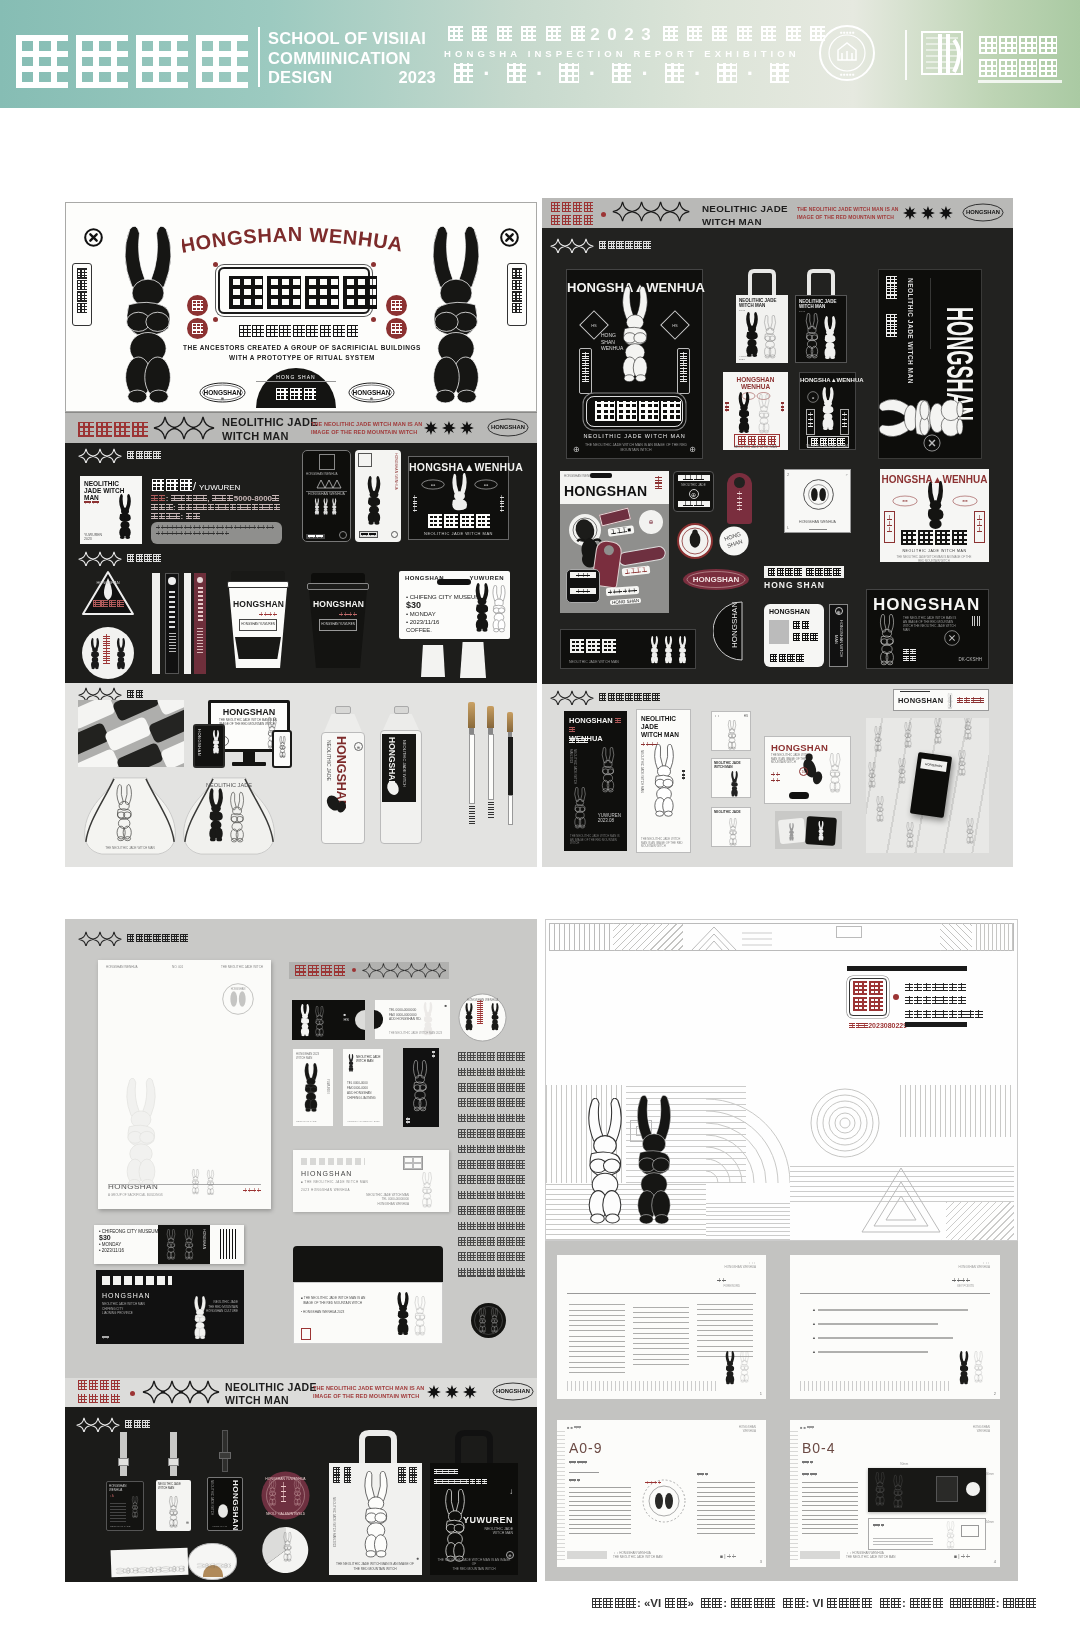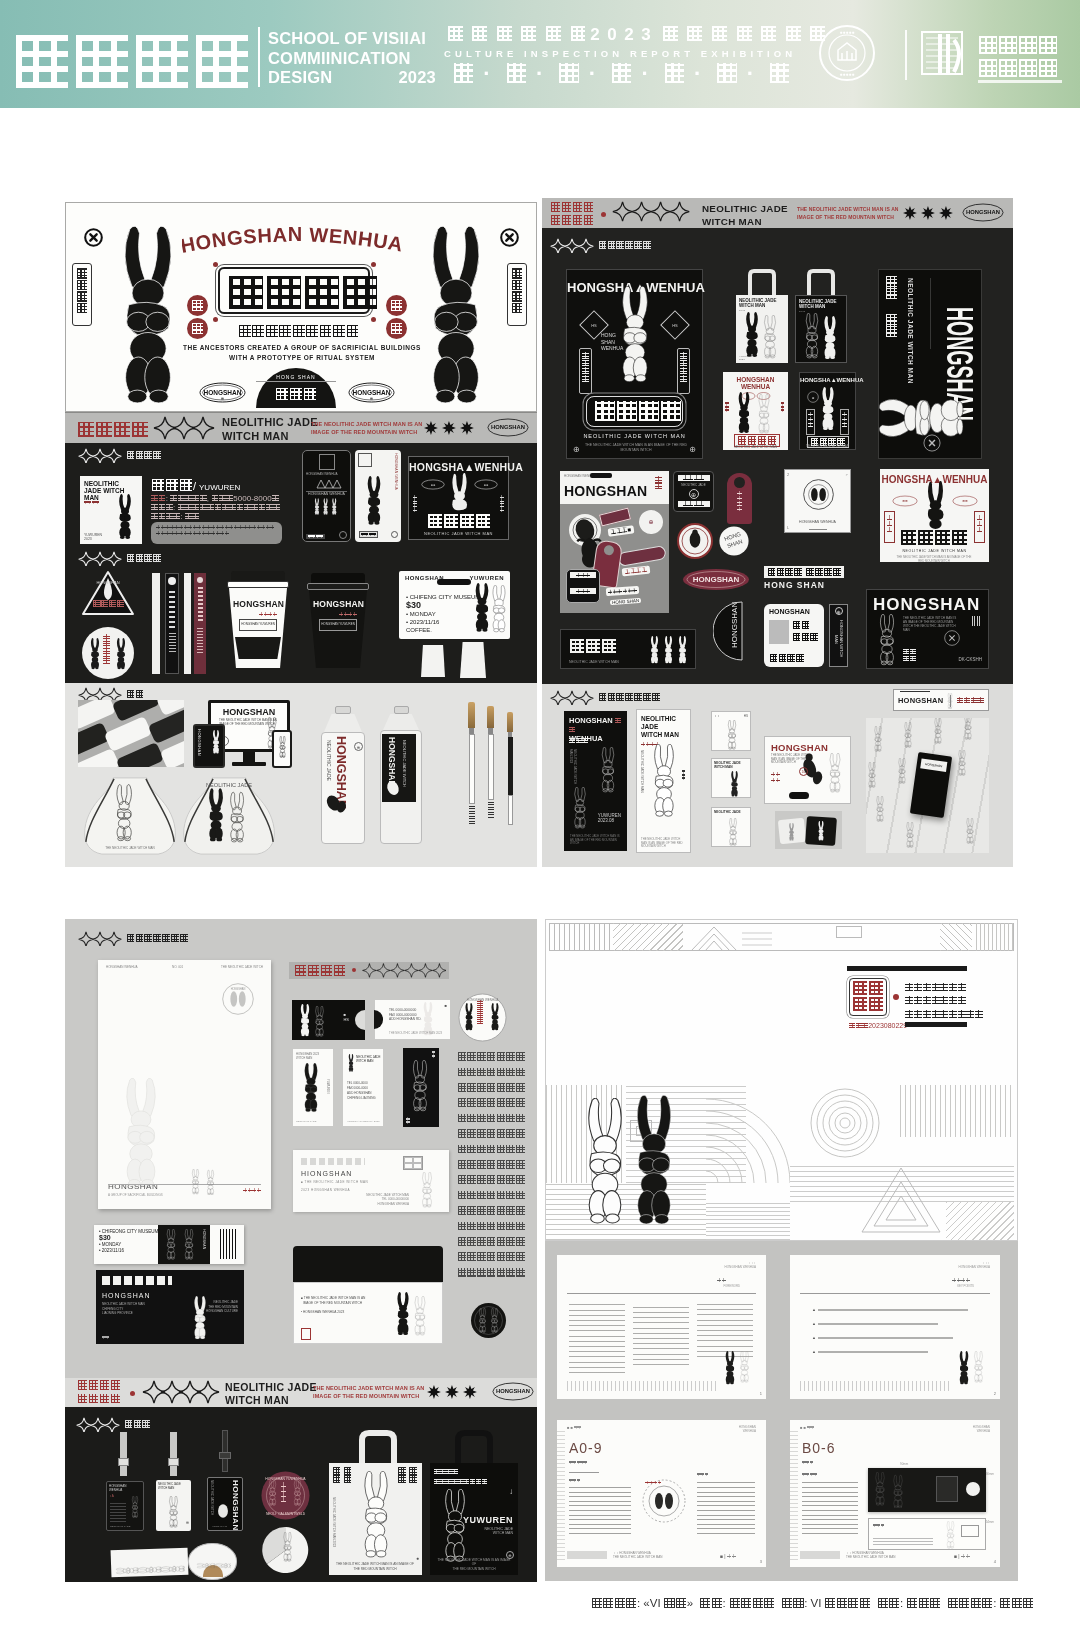--- a/index.html
+++ b/index.html
@@ -6,21 +6,21 @@
 html,body{width:1080px;height:1642px;background:#fff;font-family:"Liberation Sans",sans-serif;}
 #page{position:relative;width:1080px;height:1642px;overflow:hidden;background:#fff;}
 .abs{position:absolute;}
 .z{display:inline-block;width:.88em;height:.88em;margin:0 .06em;vertical-align:-.08em;
  background:repeating-linear-gradient(0deg,currentColor 0 .1em,transparent .1em .26em),
  repeating-linear-gradient(90deg,currentColor 0 .1em,transparent .1em .29em),
  linear-gradient(0deg,currentColor 0 0) 0 100%/100% .1em no-repeat;}
 .zs{display:inline-block;width:.84em;height:.84em;margin:0 .04em;vertical-align:-.06em;
  background:repeating-linear-gradient(0deg,currentColor 0 .1em,transparent .1em .3em),
  linear-gradient(90deg,currentColor 0 0) 45% 0/.1em 100% no-repeat;}
-.row{white-space:nowrap;}
+.row{white-space:nowrap;font-weight:bold;}
 svg{display:block;}
 .sp1 .z{margin:0 4.8px;}
 .sp3 .z{margin:0 10px;}
 </style>
 </head>
 <body>
 <div id="page">
 
 <svg width="0" height="0" style="position:absolute">
 <defs>
@@ -48,21 +48,21 @@
 <span class="z"></span><span class="z"></span><span class="z"></span><span class="z"></span>
 </div>
 
 <div class="abs" style="left:258px;top:27px;width:2px;height:60px;background:#fff;"></div>
 
 <div class="abs" style="left:268px;top:29px;width:168px;color:#fff;font-size:16.5px;font-weight:bold;line-height:19.5px;letter-spacing:.2px;">SCHOOL OF VISIIAI<br>COMMIINICATION<br>DESIGN<span style="float:right;font-weight:bold;">2023</span></div>
 
 <div class="abs row sp1" style="left:443px;top:25px;font-size:17px;font-weight:bold;color:#fff;letter-spacing:7.5px;">
 <span class="z"></span><span class="z"></span><span class="z"></span><span class="z"></span><span class="z"></span><span class="z"></span><span style="font-size:17px;">2023</span><span class="z"></span><span class="z"></span><span class="z"></span><span class="z"></span><span class="z"></span><span class="z"></span><span class="z"></span>
 </div>
-<div class="abs row" style="left:444px;top:48px;font-size:9.5px;font-weight:bold;color:#fff;letter-spacing:4.1px;">CULTURE INSPECTION REPORT EXHIBITION</div>
+<div class="abs row" style="left:444px;top:48px;font-size:9.5px;font-weight:bold;color:#fff;letter-spacing:4.1px;">HONGSHA INSPECTION REPORT EXHIBITION</div>
 <div class="abs row sp3" style="left:444px;top:61px;font-size:22px;font-weight:bold;color:#fff;letter-spacing:6px;">
 <span class="z"></span>·<span class="z"></span>·<span class="z"></span>·<span class="z"></span>·<span class="z"></span>·<span class="z"></span>·<span class="z"></span>
 </div>
 
 <svg class="abs" style="left:818px;top:24px;" width="58" height="58" viewBox="0 0 58 58">
 <circle cx="29" cy="29" r="27" fill="none" stroke="#fff" stroke-width="2"></circle>
 <circle cx="29" cy="29" r="18" fill="none" stroke="#fff" stroke-width="1.2"></circle>
 <path d="M20,36 L20,26 L29,19 L38,26 L38,36 Z M24,36 L24,29 M29,36 L29,27 M34,36 L34,29" fill="none" stroke="#fff" stroke-width="1.5"></path>
 <g fill="#fff" font-size="5" font-family="Liberation Sans">
         <text x="29" y="10" text-anchor="middle">●●●●●</text>
@@ -1402,21 +1402,21 @@
 <div style="position:absolute;left:10px;bottom:8px;width:40px;height:8px;background:#d8d8d6;"></div>
 <div style="position:absolute;left:56px;bottom:8px;font-size:3px;color:#888;"><span class="zs" style="color:#999"></span><span class="zs" style="color:#999"></span> HONGSHAN WENHUA<br>THE NEOLITHIC JADE WITCH MAN</div>
 <div style="position:absolute;right:30px;bottom:8px;font-size:5px;color:#666;">■ | <span class="zs" style="color:#888"></span><span class="zs" style="color:#888"></span></div>
 <div style="position:absolute;right:4px;bottom:3px;font-size:4px;color:#777;">3</div>
 </div>
 
 <div class="abs" style="left:790px;top:1420px;width:210px;height:147px;background:#fcfcfa;">
 <div style="position:absolute;left:0;top:10px;width:8px;height:130px;background:repeating-linear-gradient(0deg,#d8d8d6 0 1px,transparent 1px 4px);"></div>
 <div style="position:absolute;left:10px;top:5px;font-size:4px;color:#888;">■ ■ <span class="zs" style="color:#999"></span><span class="zs" style="color:#999"></span></div>
 <div style="position:absolute;right:10px;top:5px;font-size:3px;color:#999;text-align:right;">HONGSHAN<br>WENHUA</div>
-<div style="position:absolute;left:12px;top:20px;font-size:14px;color:#6b4a44;letter-spacing:1px;">B0-6</div>
+<div style="position:absolute;left:12px;top:20px;font-size:14px;color:#6b4a44;letter-spacing:1px;">B0-4</div>
 <div style="position:absolute;left:12px;top:40px;font-size:4px;color:#777;"><span class="zs"></span><span class="zs"></span><span class="zs"></span></div>
 <div style="position:absolute;left:12px;top:52px;font-size:4px;color:#777;"><span class="zs"></span><span class="zs"></span><span class="zs"></span><span class="zs"></span></div>
 <div style="position:absolute;left:12px;top:60px;width:56px;height:54px;background:repeating-linear-gradient(0deg,#a2a2a0 0 1px,transparent 1px 4.6px);"></div>
 <div style="position:absolute;left:78px;top:48px;width:118px;height:44px;background:#181816;box-shadow:0 1px 3px rgba(0,0,0,.3);">
 <svg style="position:absolute;left:6px;top:4px;" width="40" height="36" viewBox="0 0 80 72">
           <g fill="none" stroke="#777" stroke-width="1.2">
             <use href="#fig" transform="scale(.4)"></use>
             <use href="#fig" transform="translate(36,6) scale(.4)"></use>
           </g>
         </svg>

